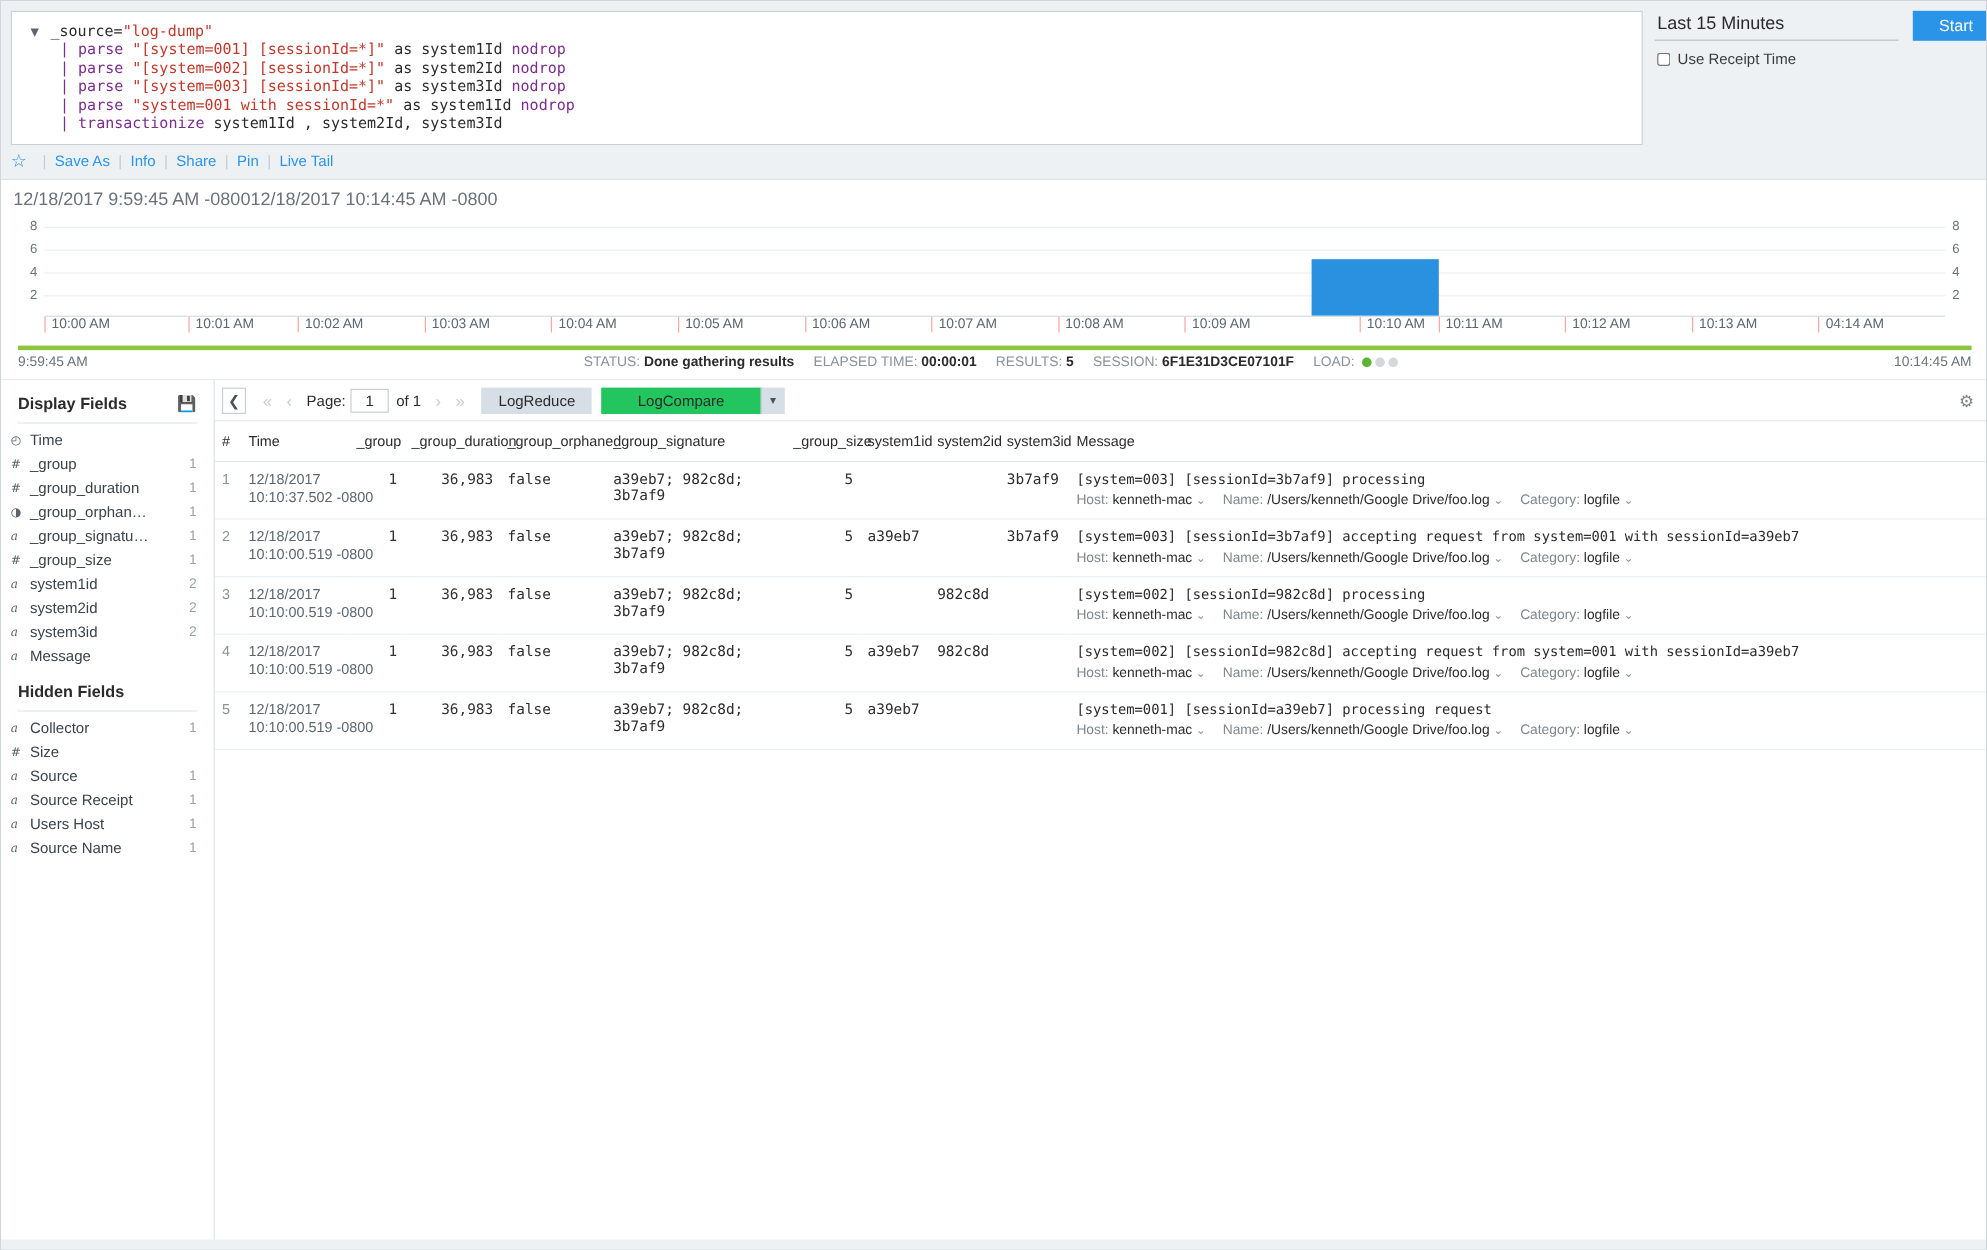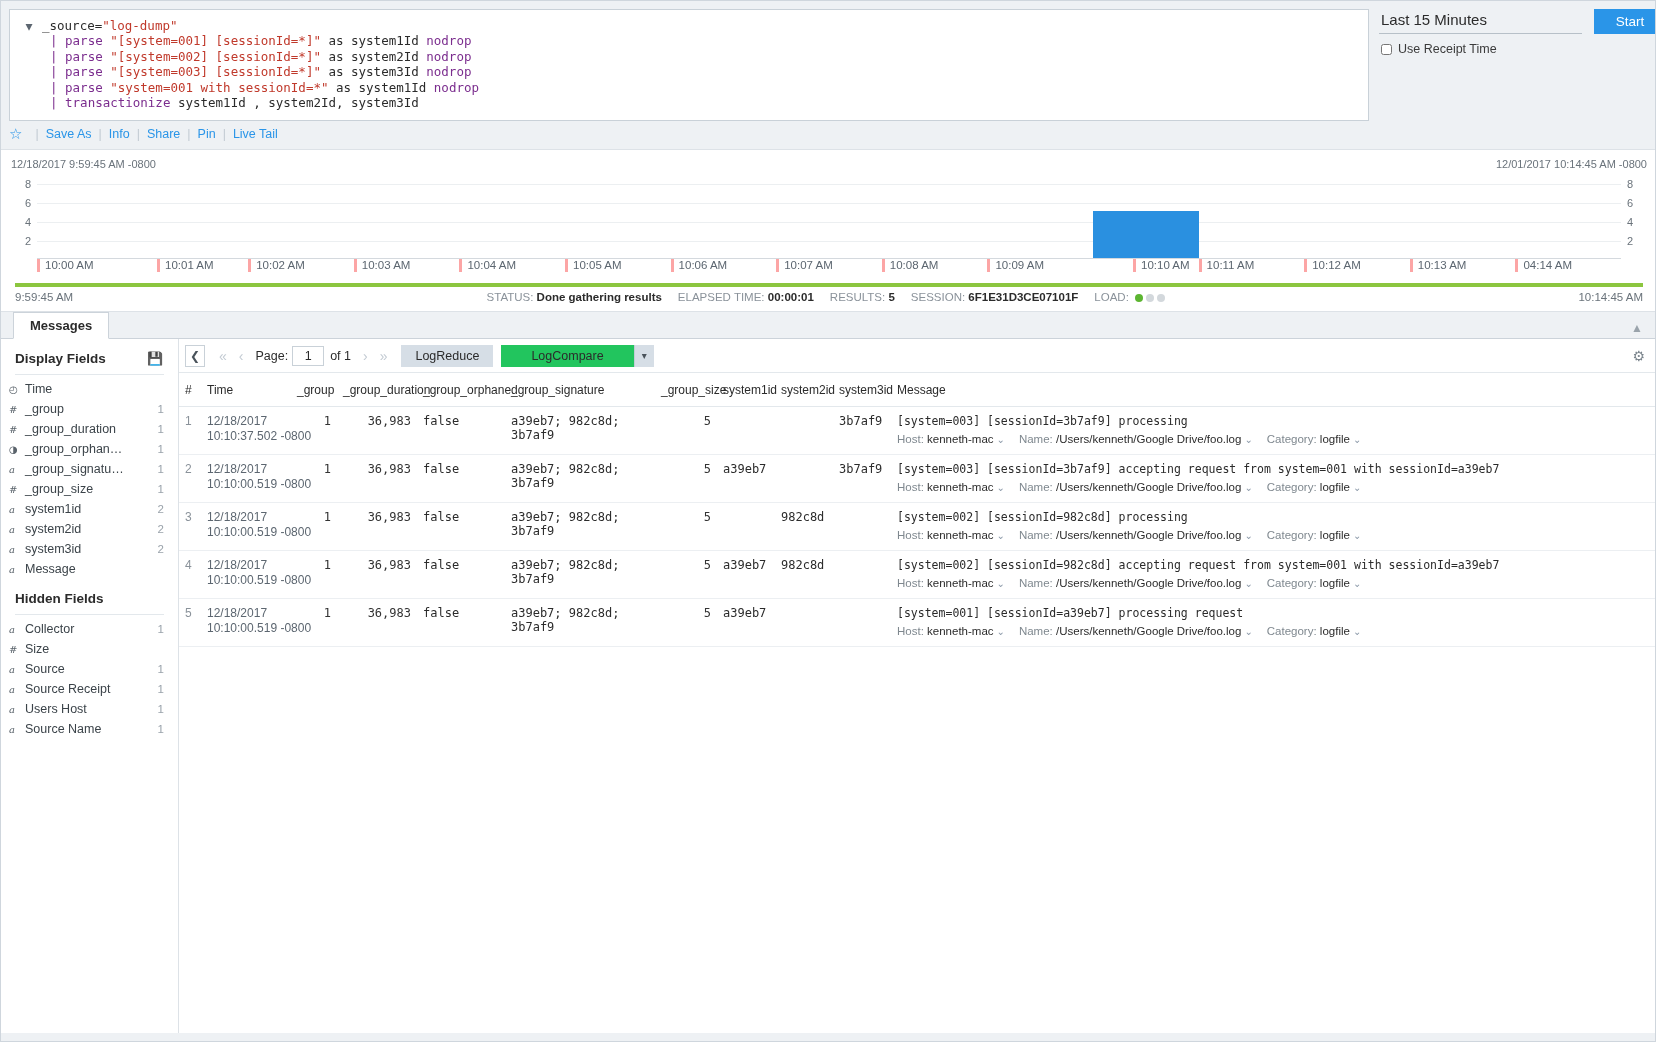--- a/index.html
+++ b/index.html
@@ -53,30 +53,30 @@
   .actionbar {
     display:flex; align-items:center; gap:0px;
     padding:4px 0 6px 8px; background:#eef1f4; font-size:12.5px;
   }
   .star { color:#2a95e8; font-size:15px; margin-right:6px; cursor:pointer; }
   .act-sep { color:#c3cbd3; margin:0 7px; }
   .act-link { color:#2a95e8; cursor:pointer; }
 
   
   .chart-panel { background:#fff; border-top:1px solid #dde2e7; border-bottom:1px solid #dde2e7; padding:0; }
-  .chart-times { display:flex; justify-content:space-between; padding:8px 10px 4px 10px; font-size:11px; color:#6a737b; }
+  .chart-times { display:flex; padding:8px 10px 4px 10px; font-size:15px; color:#6a737b; }
   .chart-area { position:relative; height:85px; margin:0 14px 0 14px; }
   .grid-line { position:absolute; left:22px; right:22px; height:1px; background:#eceff1; }
   .y-label { position:absolute; font-size:11px; color:#6a737b; line-height:10px; }
   .y-label.left { left:10px; }
   .y-label.right { right:10px; }
   .bar { position:absolute; background:#2a90e0; }
   .axis-line { position:absolute; left:22px; right:22px; bottom:0; height:1px; background:#d4d9de; }
   .ticks { position:relative; height:22px; margin:0 14px; }
-  .tick { position:absolute; top:0; font-size:11.5px; color:#5c6670; padding-left:5px; border-left:3px solid #fca5a5; height:13px; line-height:13px; }
+  .tick { position:absolute; top:0; font-size:11.5px; color:#5c6670; padding-left:5px; border-left:1px solid #fca5a5; height:13px; line-height:13px; }
   .green-bar { height:4px; background:#8cc63f; margin:2px 14px 0 14px; }
 
   
   .statusbar {
     display:flex; align-items:center; background:#fff;
     font-size:11.5px; color:#6a737b; padding:4px 14px 8px 14px;
   }
   .st-left { flex:0 0 auto; }
   .st-mid { flex:1; display:flex; justify-content:center; gap:16px; }
   .st-right { flex:0 0 auto; }
@@ -181,21 +181,21 @@
     <span class="act-link">Share</span>
     <span class="act-sep">|</span>
     <span class="act-link">Pin</span>
     <span class="act-sep">|</span>
     <span class="act-link">Live Tail</span>
   </div>
 
   <div class="chart-panel">
     <div class="chart-times">
       <span>12/18/2017 9:59:45 AM -0800</span>
-      <span>12/01/2017 10:14:45 AM -0800</span>
+      <span>12/18/2017 10:14:45 AM -0800</span>
     </div>
     <div class="chart-area" id="chart-area">
         <div class="grid-line" style="top: 9.44444px;"></div>
         <div class="y-label left" style="top: 4.44444px;">8</div>
         <div class="y-label right" style="top: 4.44444px;">8</div>
         <div class="grid-line" style="top: 28.3333px;"></div>
         <div class="y-label left" style="top: 23.3333px;">6</div>
         <div class="y-label right" style="top: 23.3333px;">6</div>
         <div class="grid-line" style="top: 47.2222px;"></div>
         <div class="y-label left" style="top: 42.2222px;">4</div>
@@ -236,24 +236,20 @@
           <span class="st-v">5</span></span>
         <span><span class="st-k">SESSION:</span>
           <span class="st-v">6F1E31D3CE07101F</span></span>
         <span><span class="st-k">LOAD:</span>
           <span id="load-dots"><span class="dot on"></span><span class="dot off"></span><span class="dot off"></span></span></span>
       </div>
       <div class="st-right">10:14:45 AM</div>
     </div>
   </div>
 
-  <div class="tabstrip">
-    <div class="tab">Messages</div>
-    <span class="collapse-caret">▲</span>
-  </div>
 
   <div class="body-split">
 
     <div class="sidebar">
       <div class="sb-head">
         <span>Display Fields</span>
         <span class="save-ico">💾</span>
       </div>
       <div class="sb-rule"></div>
       <div id="display-fields">

